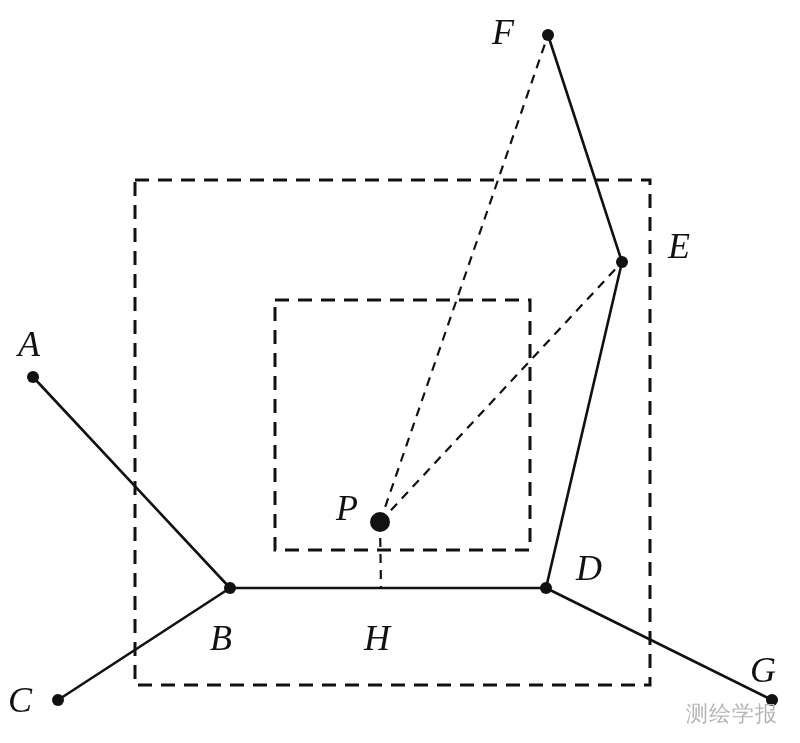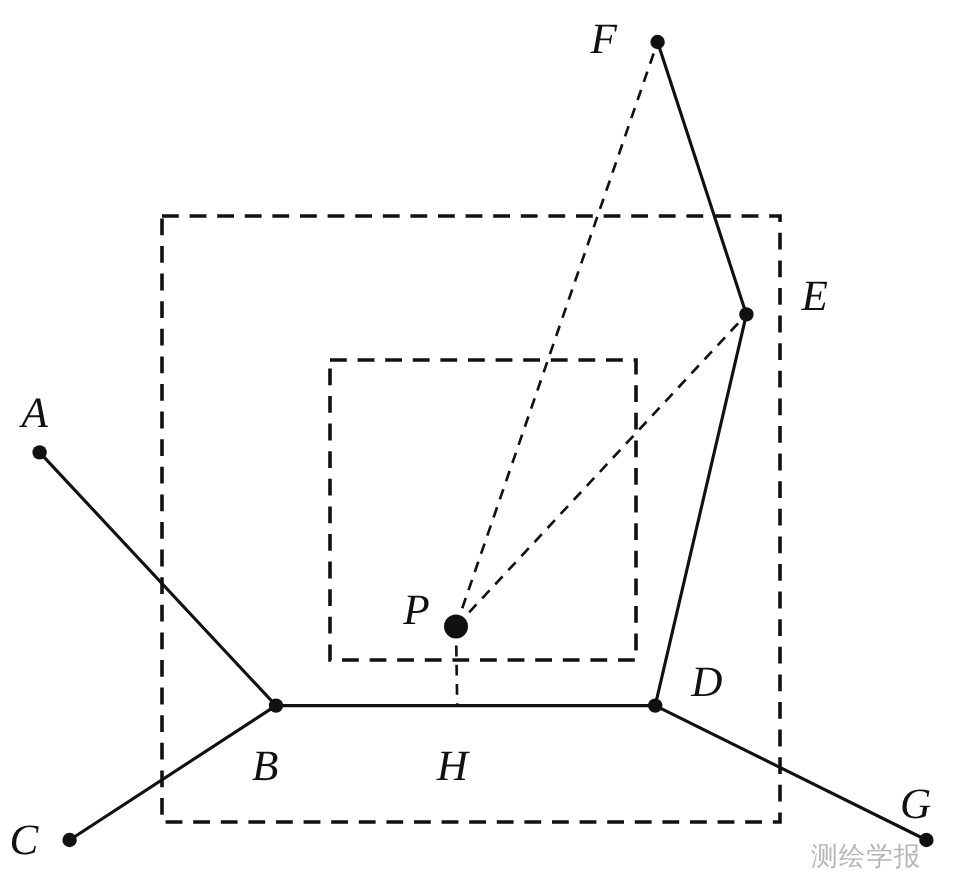--- a/index.html
+++ b/index.html
@@ -21,21 +21,21 @@
     top: 0;
   }
   .point-label {
     font-family: "Liberation Serif", serif;
     font-style: italic;
     font-size: 36px;
     fill: #111111;
   }
   .watermark {
     position: absolute;
-    right: 32px;
+    right: 22px;
     bottom: 14px;
     font-family: "DejaVu Sans", sans-serif;
     font-size: 22px;
     color: #b5b5b5;
     letter-spacing: 1px;
     user-select: none;
   }
 </style>
 </head>
 <body>

